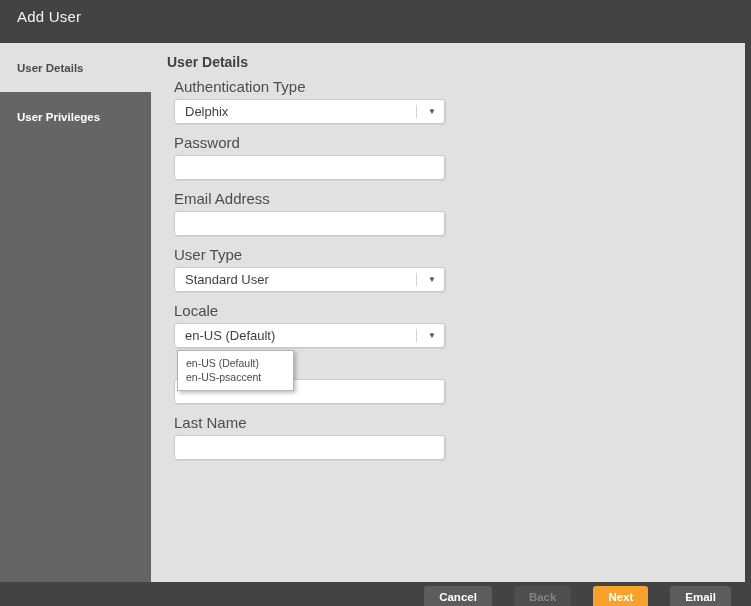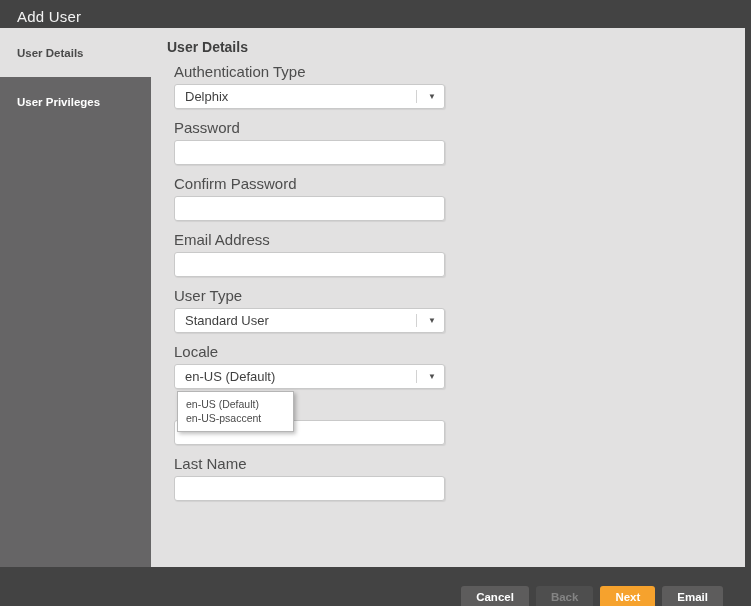--- a/index.html
+++ b/index.html
@@ -17,21 +17,21 @@
     background:#434343;
     display:flex; align-items:center;
     padding-left:17px;
   }
   .dialog-title {
     color:#f2f2f2; font-size:15px; font-weight:normal; letter-spacing:.2px;
   }
 
   
   .content-row {
-    position:absolute; top:28px; left:0; width:745px; height:539px;
+    position:absolute; top:43px; left:0; width:745px; height:539px;
     display:flex;
     box-shadow: inset 1px 0 0 rgba(0,0,0,0.18);
   }
 
   
   .sidebar {
     width:151px; height:100%;
     background:#666566;
     flex-shrink:0;
   }
@@ -124,22 +124,22 @@
     padding:0 8px;
     cursor:pointer;
     white-space:nowrap;
   }
 
   
   .dialog-footer {
     position:absolute; bottom:0; left:0; width:751px; height:18px;
     background:#434343;
     display:flex; align-items:center; justify-content:flex-end;
-    gap:7px;
-    padding-right:28px;
+    gap:22px;
+    padding-right:20px;
   }
   .btn {
     height:22px;
     padding:0 15px;
     border:none; border-radius:3px;
     font-family:"Liberation Sans", sans-serif;
     font-size:11.5px; font-weight:bold;
     color:#ffffff;
     background:#5d5c5c;
     cursor:pointer;
@@ -186,24 +186,20 @@
           <span class="select-arrow">▼</span>
         </div>
       </div>
 
 
       <div class="field-group">
         <label class="field-label">Password</label>
         <input class="text-input" type="password" value="" style="">
       </div>
 
-      <div class="field-group">
-        <label class="field-label">Confirm Password</label>
-        <input class="text-input" type="password" value="" style="">
-      </div>
 
       <div class="field-group">
         <label class="field-label">Email Address</label>
         <input class="text-input" type="text" value="" style="">
       </div>
 
       <div class="field-group">
         <label class="field-label">User Type</label>
         <div class="select-box">
           <span class="select-value">Standard User</span>

